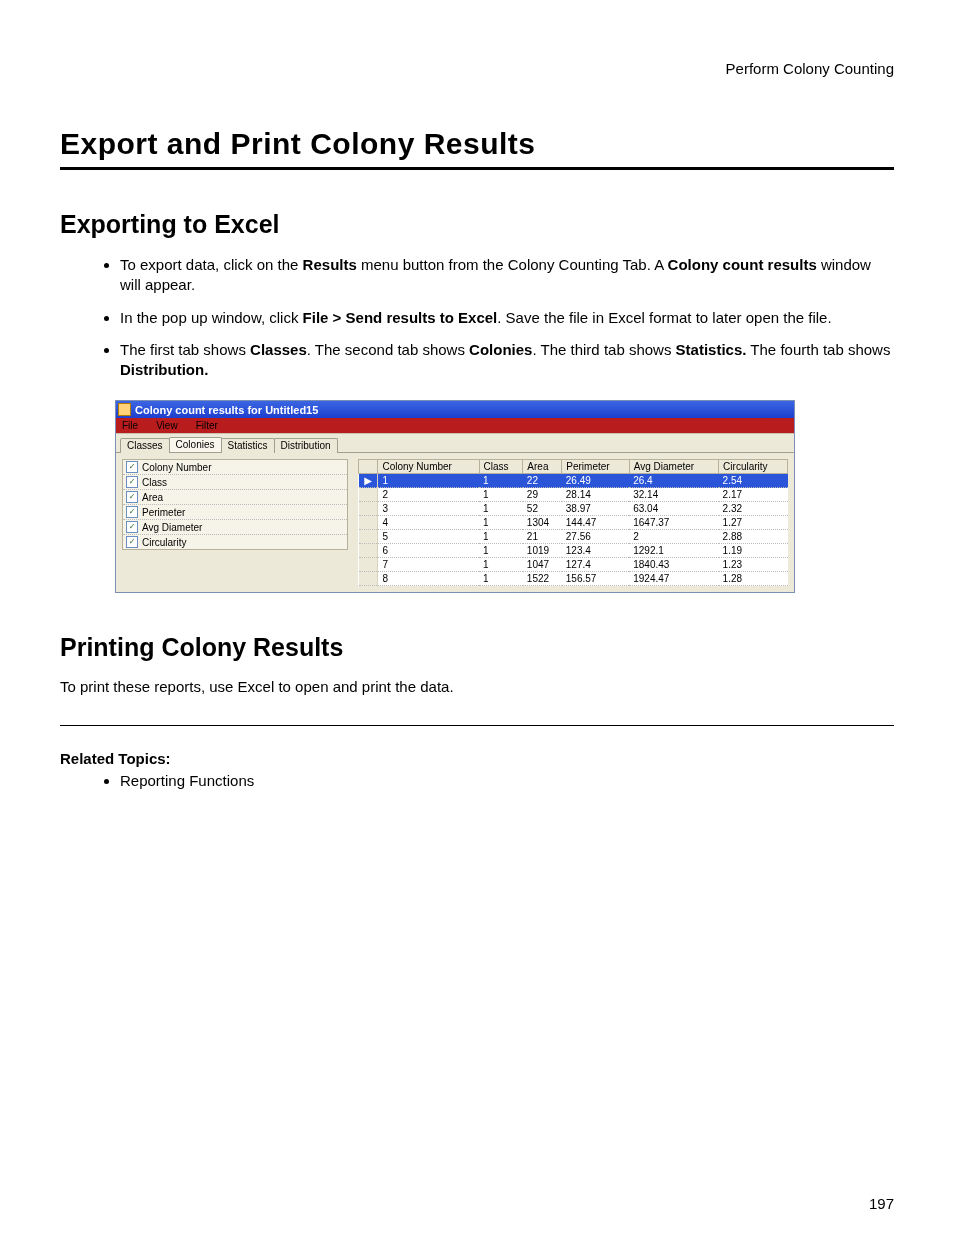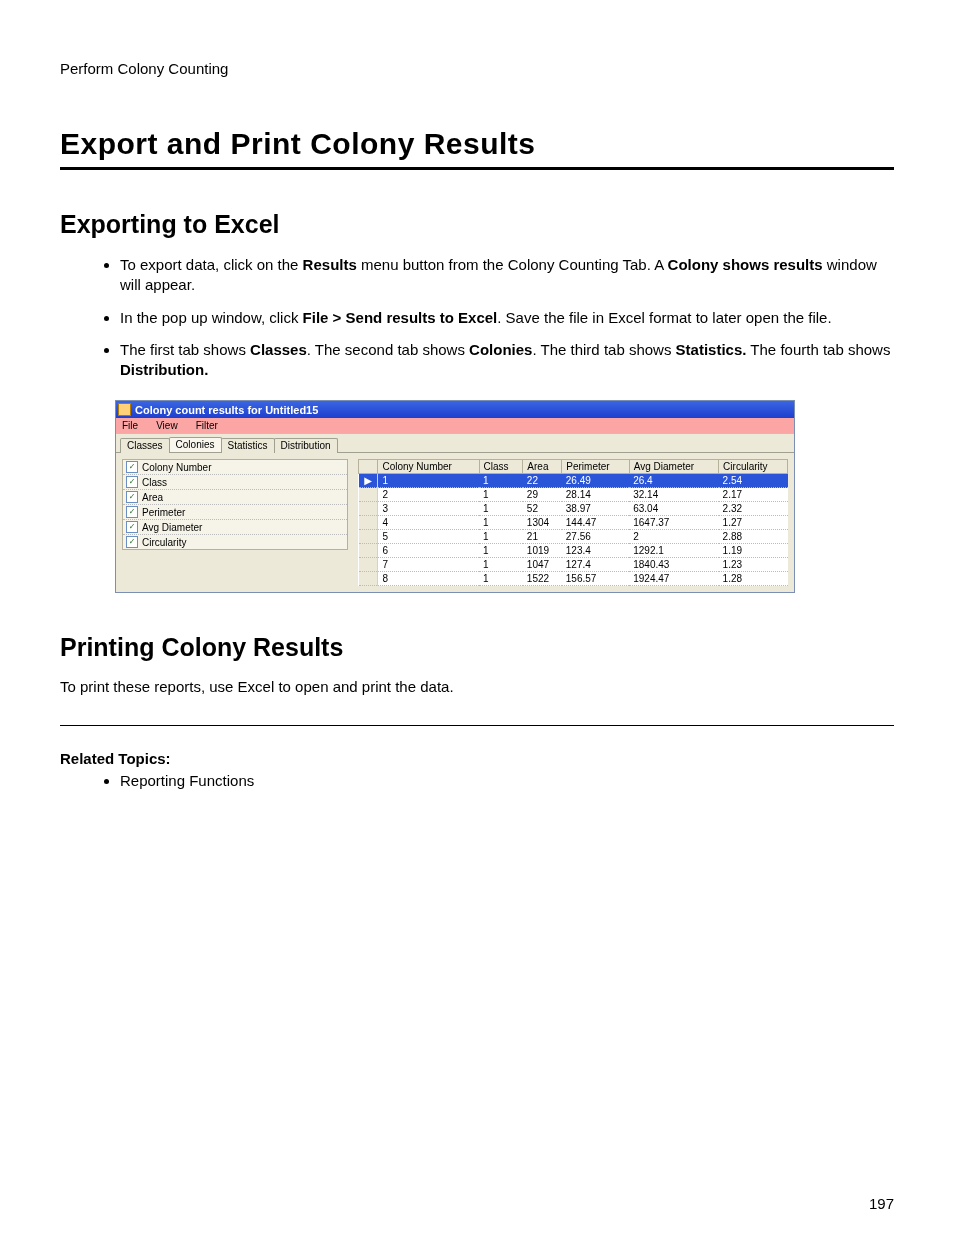--- a/index.html
+++ b/index.html
@@ -11,21 +11,21 @@
     width: 954px;
   }
   .page {
     width: 954px;
     height: 1235px;
     box-sizing: border-box;
     padding: 60px 60px 40px 60px;
     position: relative;
   }
   .header-line {
-    text-align: left;
+    text-align: right;
     font-size: 15px;
     margin-bottom: 50px;
   }
   h1.page-title {
     font-family: Arial, Helvetica, sans-serif;
     font-size: 30px;
     font-weight: 900;
     margin: 0;
     padding-bottom: 6px;
     border-bottom: 3px solid #000;
@@ -69,21 +69,21 @@
     gap: 4px;
   }
   .titlebar .win-icon {
     width: 11px;
     height: 11px;
     background: #ffd27a;
     border: 1px solid #b37a00;
     display: inline-block;
   }
   .menubar {
-    background: #fca5a5;
+    background: #b91c1c;
     padding: 2px 6px;
     font-size: 10px;
     display: flex;
     gap: 18px;
     border-bottom: 1px solid #c5c2b2;
   }
   .menubar span { cursor: default; }
   .tabstrip {
     background: #ece9d8;
     padding: 3px 4px 0 4px;
@@ -194,21 +194,21 @@
 <div class="page">
 
   <div class="header-line">Perform Colony Counting</div>
 
   <h1 class="page-title">Export and Print Colony Results</h1>
 
   <h2 class="section-title">Exporting to Excel</h2>
 
   <ul class="bullets">
     <li>
-      <span>To export data, click on the </span><span class="b">Results</span><span> menu button from the Colony Counting Tab. A </span><span class="b">Colony shows results</span><span> window will appear.</span>
+      <span>To export data, click on the </span><span class="b">Results</span><span> menu button from the Colony Counting Tab. A </span><span class="b">Colony count results</span><span> window will appear.</span>
     </li>
     <li>
       <span>In the pop up window, click </span><span class="b">File &gt; Send results to Excel</span><span>. Save the file in Excel format to later open the file.</span>
     </li>
     <li>
       <span>The first tab shows </span><span class="b">Classes</span><span>. The second tab shows </span><span class="b">Colonies</span><span>. The third tab shows </span><span class="b">Statistics.</span><span> The fourth tab shows </span><span class="b">Distribution.</span>
     </li>
   </ul>
 
   <div class="screenshot-wrap">

